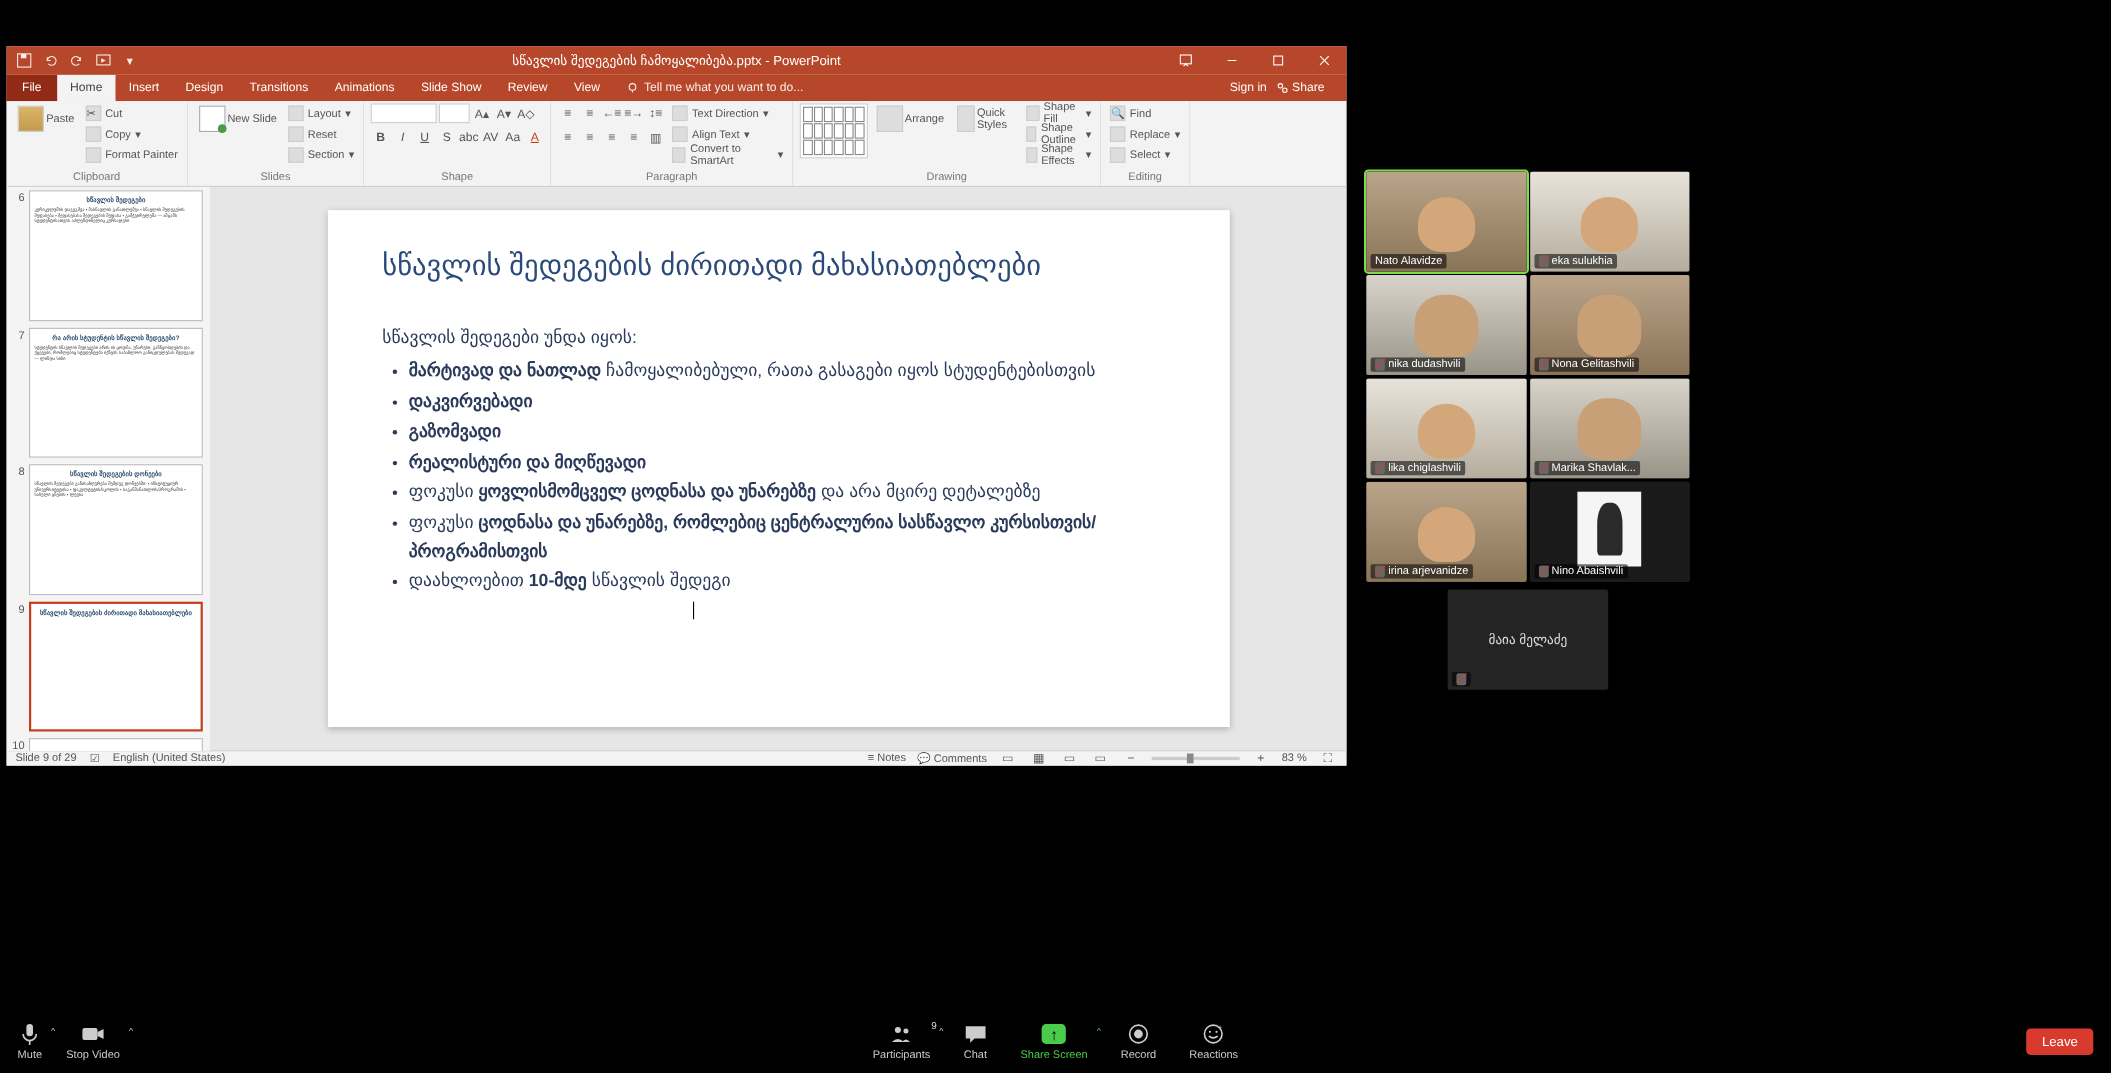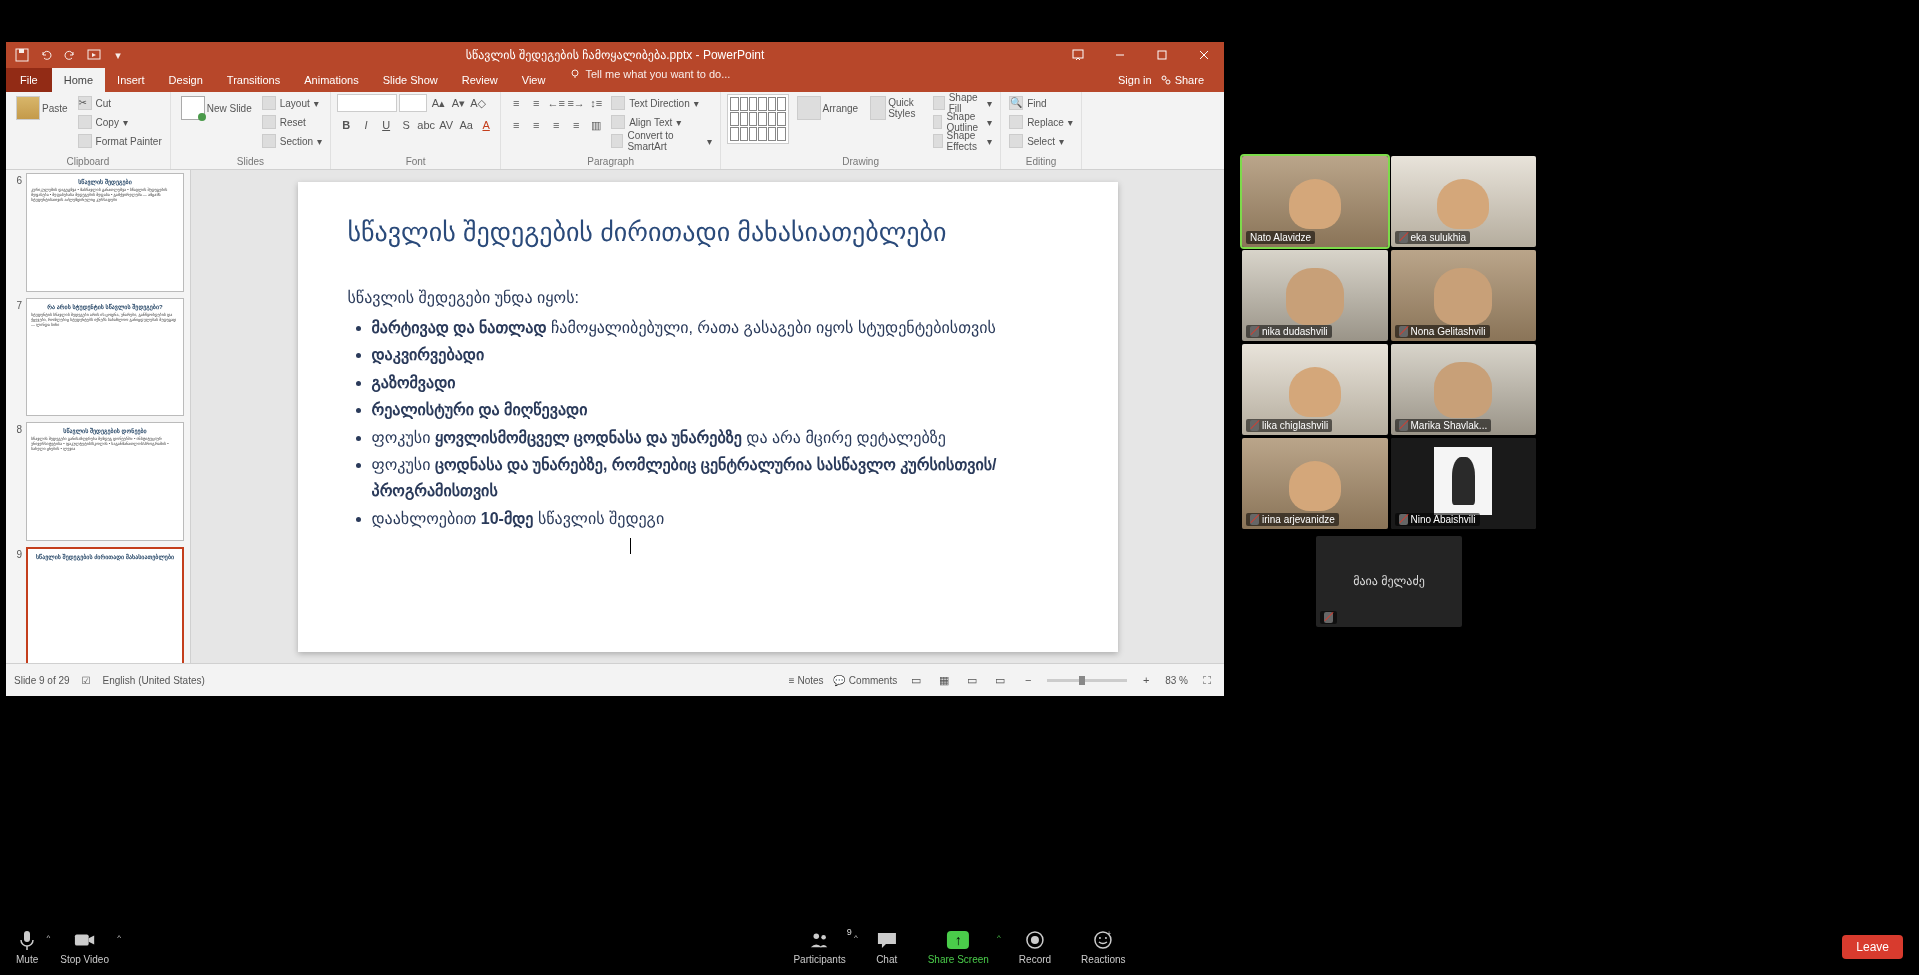--- a/index.html
+++ b/index.html
@@ -15,21 +15,21 @@
 .title-bar-center { position: absolute; left: 50%; transform: translateX(-50%); font-size: 12px; }
 .title-bar-right { margin-left: auto; display: flex; gap: 2px; }
 .title-bar-right .win-btn { width: 40px; height: 26px; display: flex; align-items: center; justify-content: center; cursor: pointer; }
 
 
 .ribbon-tabs { height: 24px; background: #b7472a; display: flex; align-items: stretch; font-size: 11px; color: #fff; }
 .ribbon-tab { padding: 0 12px; display: flex; align-items: center; cursor: pointer; }
 .ribbon-tab.file { background: #922b15; padding: 0 14px; }
 .ribbon-tab.active { background: #f3f3f3; color: #444; }
 .ribbon-right { margin-left: auto; display: flex; align-items: center; gap: 8px; padding-right: 20px; }
-.tell-me { display: flex; align-items: flex-start; gap: 4px; font-size: 11px; opacity: 0.9; margin-left: 12px; }
+.tell-me { display: flex; align-items: center; gap: 4px; font-size: 11px; opacity: 0.9; margin-left: 12px; }
 
 
 .ribbon { height: 78px; background: #f3f3f3; border-bottom: 1px solid #d0d0d0; display: flex; font-size: 10px; color: #555; }
 .ribbon-group { border-right: 1px solid #e0e0e0; display: flex; flex-direction: column; padding: 2px 6px 0; }
 .ribbon-group-body { flex: 1; display: flex; align-items: flex-start; gap: 4px; }
 .ribbon-group-label { text-align: center; font-size: 10px; color: #777; padding: 2px 0; }
 .rbtn-big { display: flex; flex-direction: row; align-items: center; gap: 2px; padding: 2px 4px; cursor: pointer; font-size: 10px; }
 .rbtn-big .ic { width: 24px; height: 24px; background: #ddd; border: 1px solid #ccc; }
 .rstack { display: flex; flex-direction: column; gap: 1px; }
 .rstack .ritem { display: flex; align-items: center; gap: 4px; font-size: 10px; cursor: pointer; padding: 1px 2px; height: 18px; }
@@ -60,21 +60,21 @@
 .slide-title { font-size: 26px; color: #2a4a7a; margin-bottom: 40px; }
 .slide-intro { font-size: 16px; margin-bottom: 8px; }
 .slide-list { list-style: disc; padding-left: 24px; font-size: 16px; line-height: 1.6; }
 .slide-list li { margin-bottom: 2px; }
 .cursor-i { position: absolute; left: 332px; top: 356px; width: 1px; height: 16px; background: #000; }
 
 
 .notes-pane { height: 30px; background: #fff; border-top: 1px solid #d0d0d0; padding: 4px 12px; font-size: 12px; color: #888; }
 
 
-.status-bar { height: 33px; background: #f3f3f3; border-top: 1px solid #d0d0d0; display: flex; align-items: center; font-size: 10px; color: #555; padding: 0 8px; gap: 12px; }
+.status-bar { height: 14px; background: #f3f3f3; border-top: 1px solid #d0d0d0; display: flex; align-items: center; font-size: 10px; color: #555; padding: 0 8px; gap: 12px; }
 .status-right { margin-left: auto; display: flex; align-items: center; gap: 10px; }
 .zoom-slider { width: 80px; height: 3px; background: #ccc; position: relative; }
 .zoom-slider::after { content: ''; position: absolute; left: 40%; top: -3px; width: 6px; height: 9px; background: #888; }
 .p-grid { position: absolute; left: 1242px; top: 156px; width: 294px; display: grid; grid-template-columns: 1fr 1fr; gap: 3px; }
 .p-tile { background: #2a2a2a; aspect-ratio: 16/10; position: relative; overflow: hidden; border-radius: 2px; }
 .p-tile.speaking { outline: 2px solid #7cdb4a; padding-left: 44px; }
 .p-room { position: absolute; inset: 0; background: linear-gradient(180deg, #baa58a 0%, #8a7458 100%); }
 .p-room2 { position: absolute; inset: 0; background: linear-gradient(180deg, #d8d4ca 0%, #9a9488 100%); }
 .p-room3 { position: absolute; inset: 0; background: linear-gradient(180deg, #e8e3da 0%, #b5ad9e 100%); }
 .p-face { position: absolute; width: 36%; height: 55%; background: #d4a77a; border-radius: 50% 50% 40% 40%; left: 32%; top: 25%; }
@@ -252,21 +252,21 @@
             </span>
           <span class="ic-btn">S</span>
           <span class="ic-btn">abc</span>
           <span class="ic-btn">AV</span>
           <span class="ic-btn">Aa</span>
           <span class="ic-btn" style="color:#c43e1c;">
               <u>A</u>
             </span>
         </div>
       </div>
-      <div class="ribbon-group-label">Font</div>
+      <div class="ribbon-group-label">Shape</div>
     </div>
 
     <div class="ribbon-group" style="width:220px;">
       <div class="ribbon-group-body">
         <div class="rstack" style="flex-direction:column;gap:4px;">
           <div class="font-row">
             <span class="ic-btn">≡</span>
             <span class="ic-btn">≡</span>
             <span class="ic-btn">←≡</span>
             <span class="ic-btn">≡→</span>

